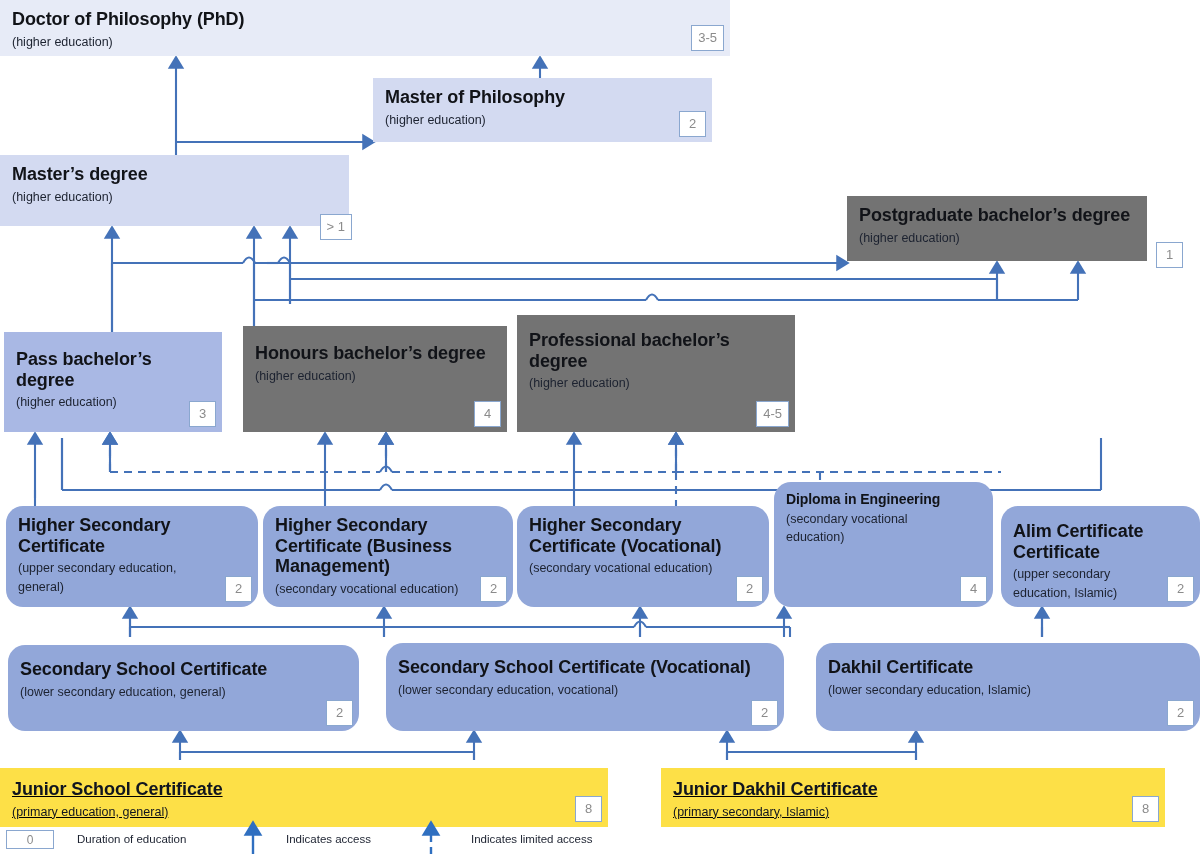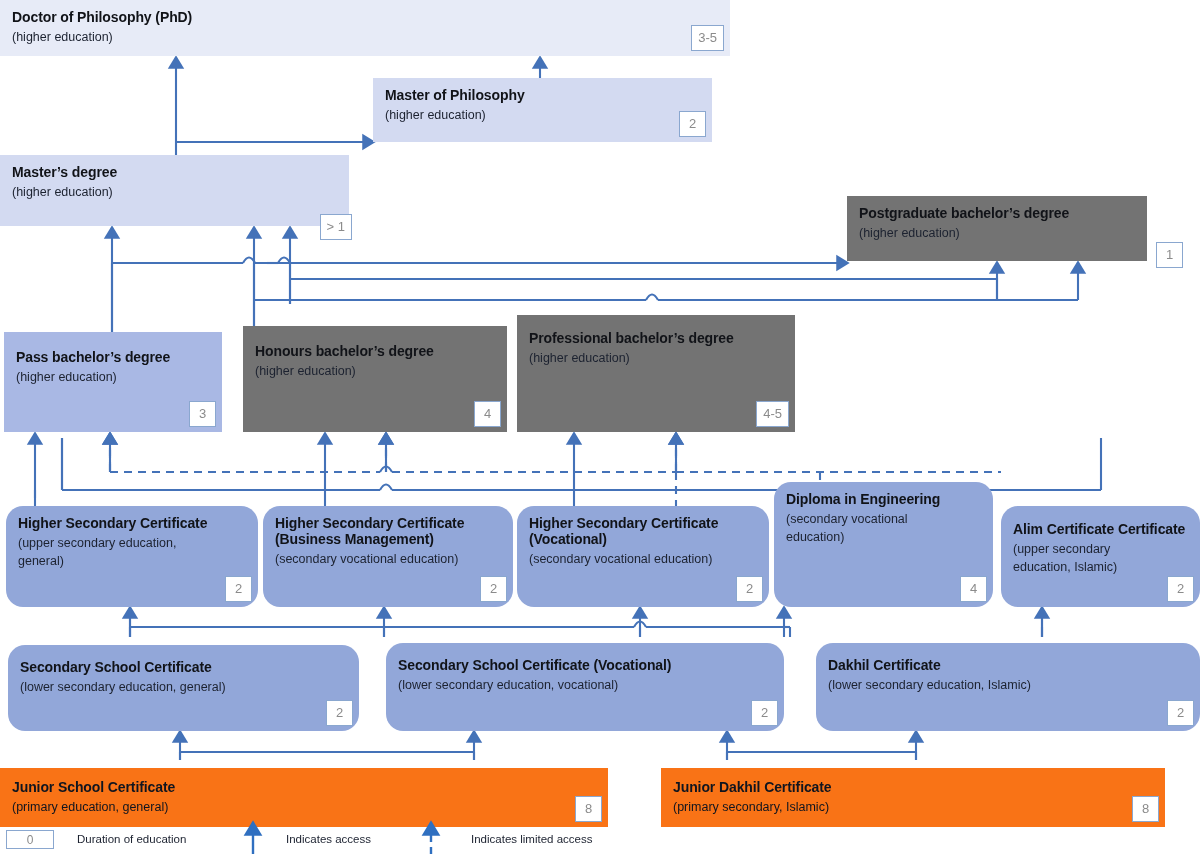--- a/index.html
+++ b/index.html
@@ -23,21 +23,21 @@
     z-index: 1;
   }
   .node {
     position: absolute;
     z-index: 2;
     padding: 9px 12px 6px 12px;
     line-height: 1.15;
   }
   .node .title {
     font-weight: bold;
-    font-size: 14px;
+    font-size: 18px;
     color: #111318;
     letter-spacing: -0.1px;
     margin: 0 0 5px 0;
   }
   .node .sub {
     font-size: 12.5px;
     color: #1c2230;
     margin: 0;
   }
   .node .sub .ln { display: block; margin-bottom: 4px; }
@@ -56,21 +56,21 @@
     align-items: center;
     justify-content: center;
     z-index: 3;
   }
   
   .t-l1 { background: #e7ebf7; }
   .t-l2 { background: #d3daf1; }
   .t-l3 { background: #737373; }
   .t-l4 { background: #a9b8e4; }
   .t-l5 { background: #92a7d9; border-radius: 17px; }
-  .t-l6 { background: #f97316; }
+  .t-l6 { background: #fde047; text-decoration: underline; }
   .t-l6 .title, .t-l6 .sub { color: #10151f; }
 
   
   #legend {
     position: absolute;
     left: 0; top: 828px;
     width: 1200px; height: 30px;
     z-index: 4;
     font-size: 11.5px;
     color: #1c2230;

